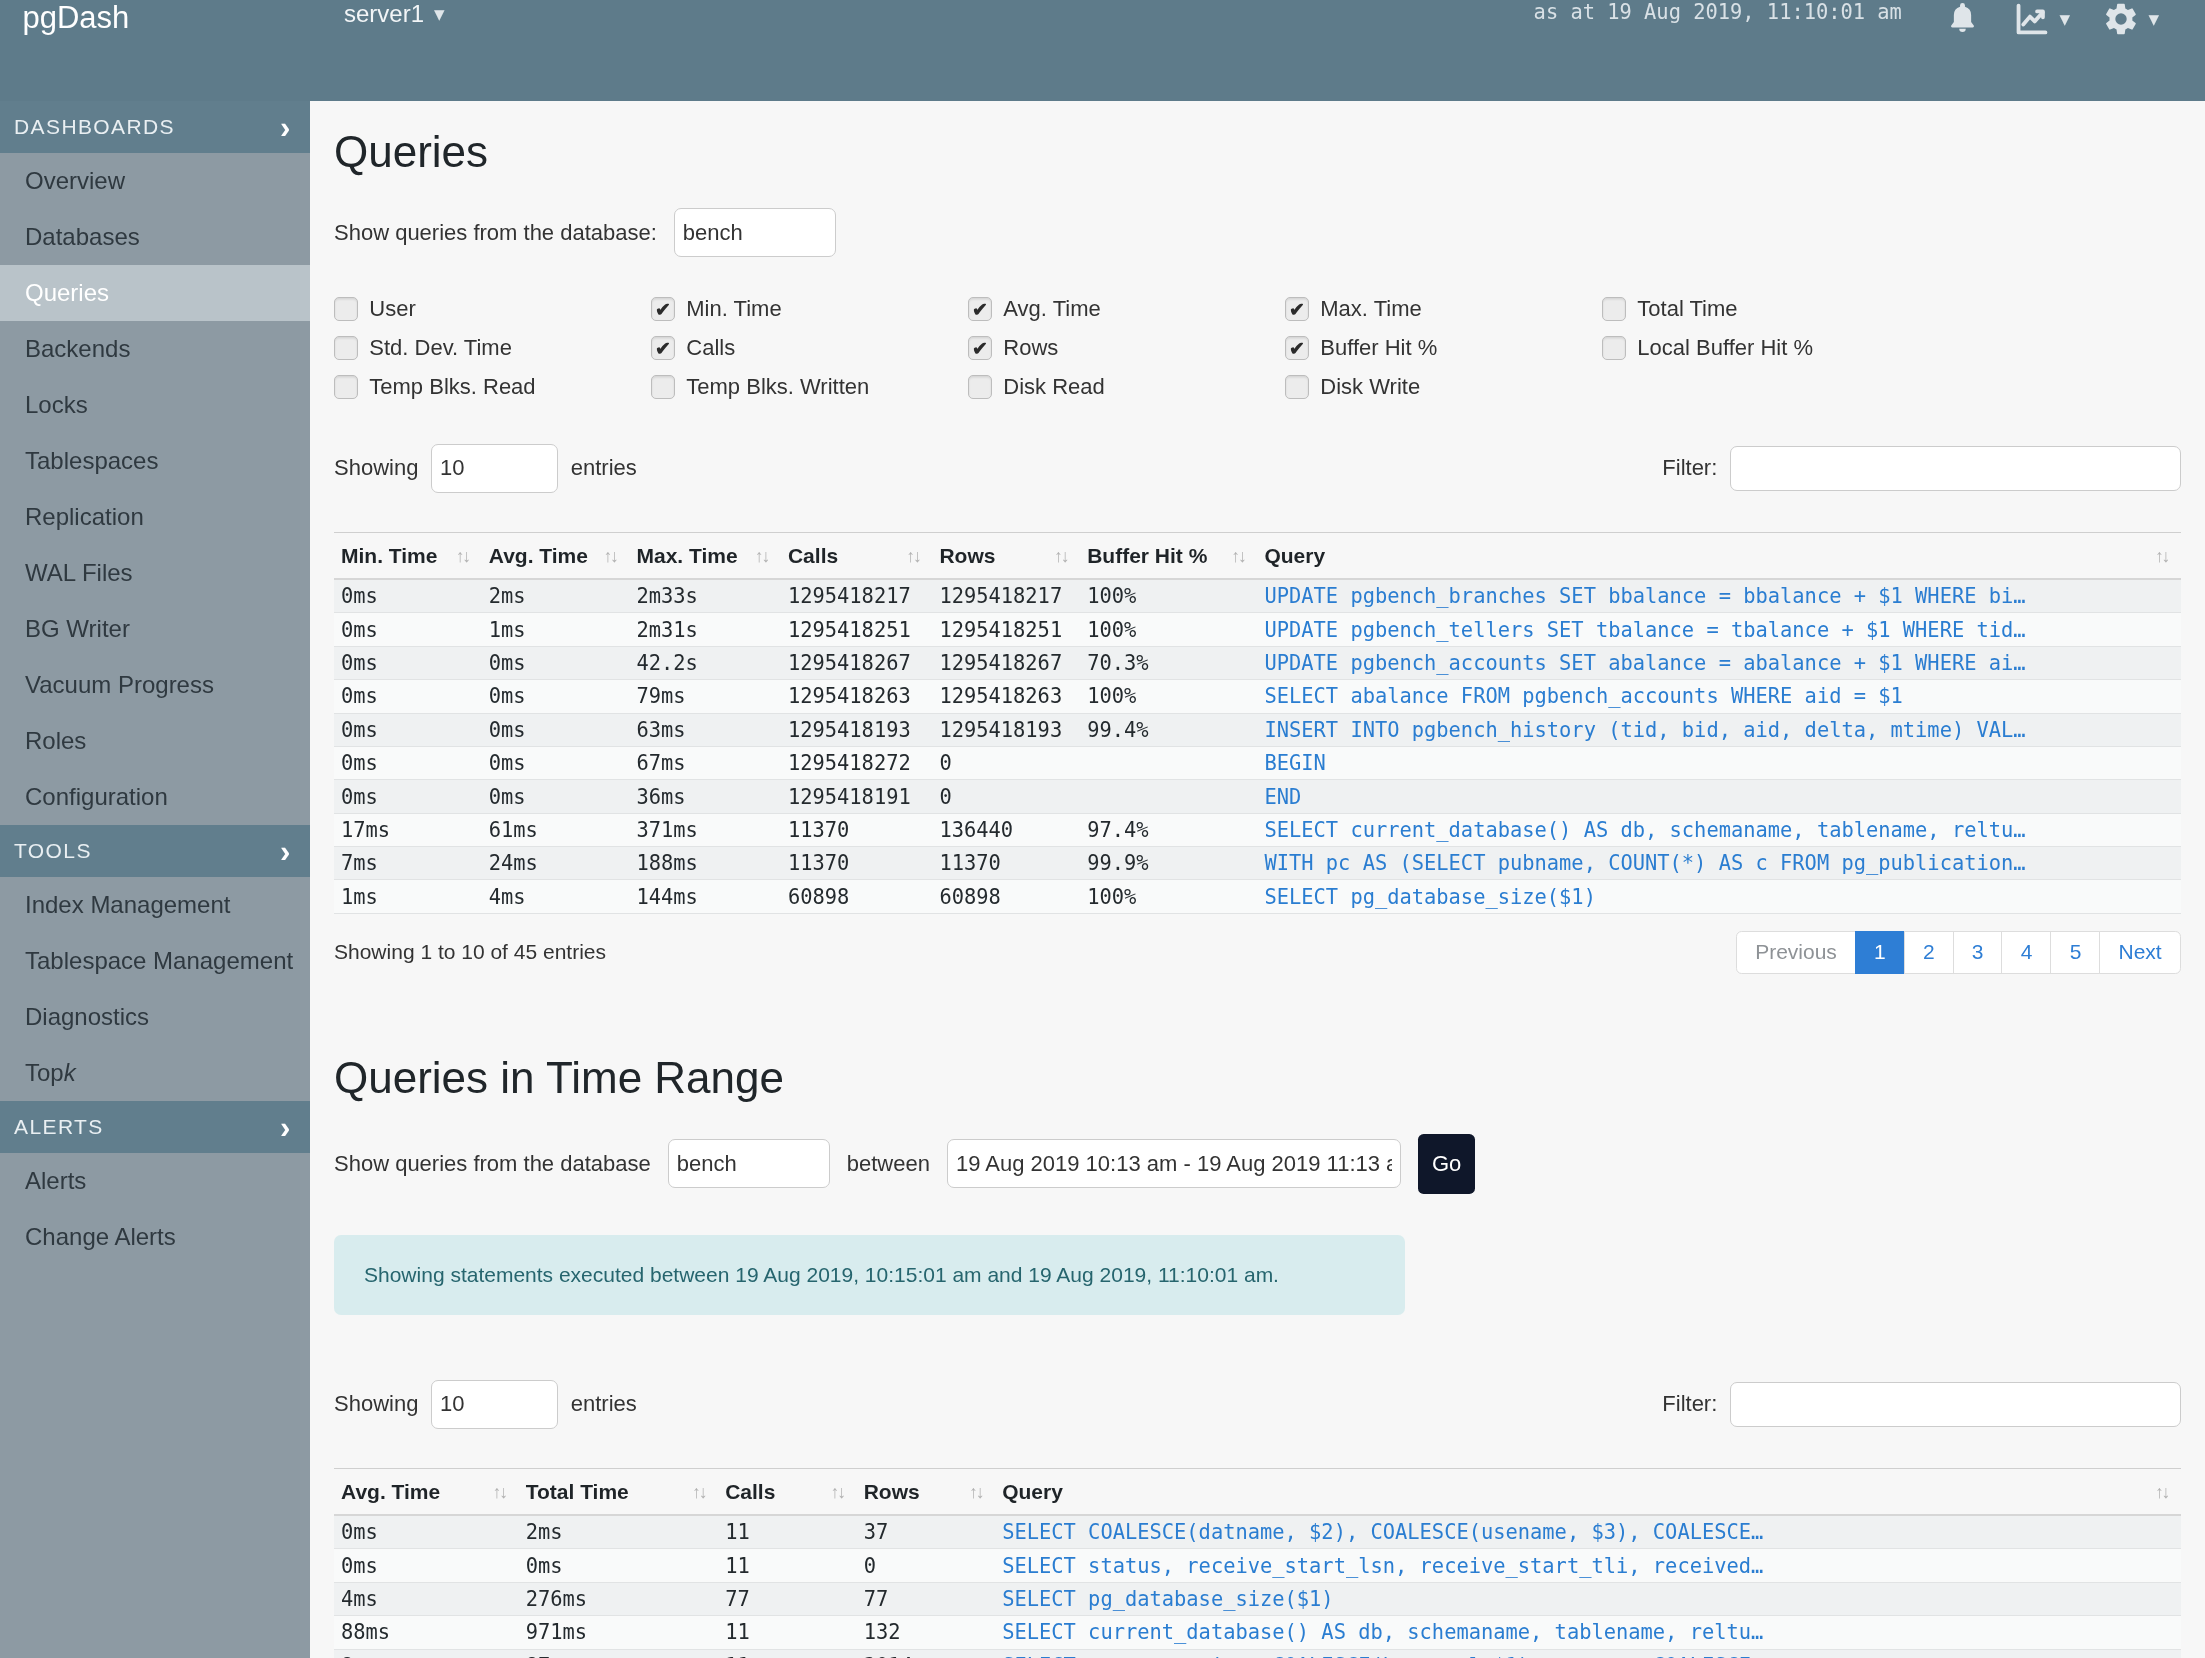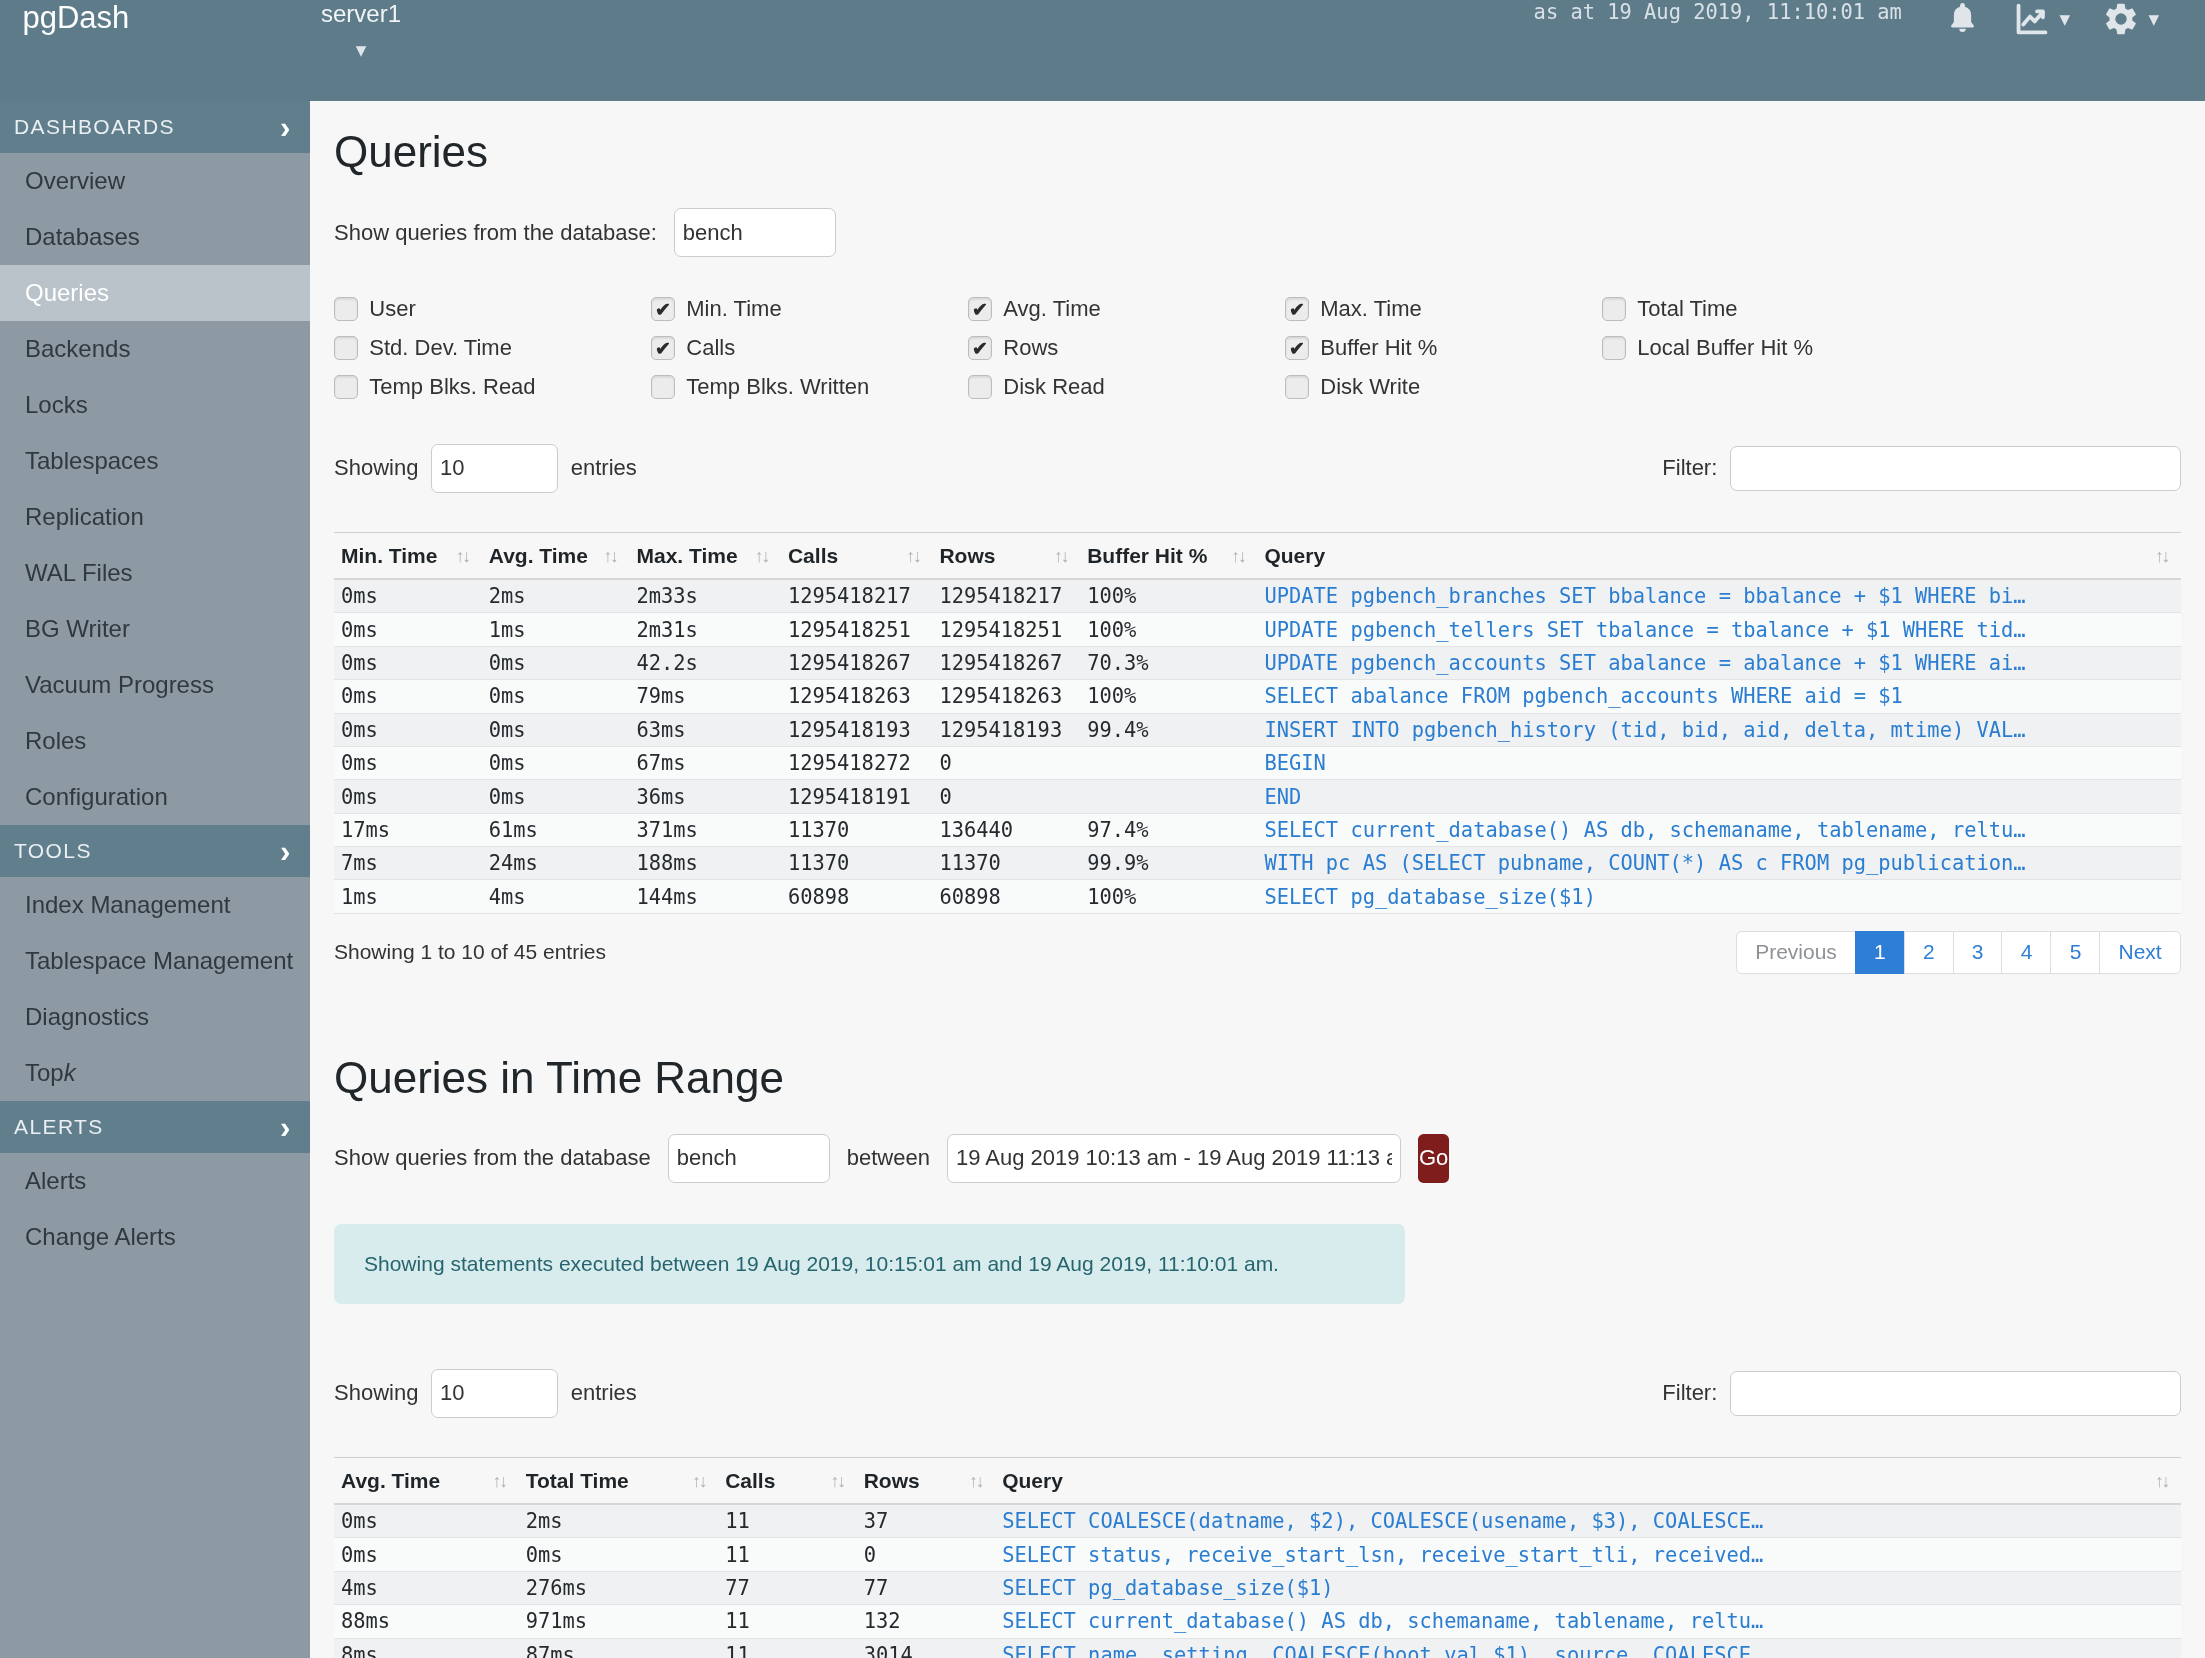--- a/index.html
+++ b/index.html
@@ -9,21 +9,21 @@
     font-family: "Liberation Sans", sans-serif;
     background: #f7f7f7; color: #222;
   }
 
   
   .topbar {
     height: 101px; background: #5e7b8a;
     display: flex; align-items: flex-start;
   }
   .brand { width: 310px; padding-left: 22.5px; color: #fff; font-size: 31px; font-weight: 400; }
-  .server-select { margin-left: 11px; color: #f2f5f7; font-size: 24px; display: flex; align-items: center; gap: 10px; cursor: pointer; flex-direction: column; }
+  .server-select { margin-left: 34px; color: #f2f5f7; font-size: 24px; display: flex; align-items: center; gap: 10px; cursor: pointer; }
   .caret { color: #dfe5e9; font-size: 21px; }
   .topbar-spacer { flex: 1; }
   .timestamp { color: #d9e1e6; font-family: "DejaVu Sans Mono", monospace; font-size: 20.4px; margin-right: 42px; }
   .tb-icon { display: flex; align-items: center; margin-right: 32px; cursor: pointer; }
   .tb-icon svg { display: block; }
   .tb-icon .caret { margin-left: 8.5px; }
   .topbar .pad-right { width: 14px; }
 
   
   .layout { display: flex; height: 1579px; }
@@ -102,21 +102,21 @@
     font-size: 21px; padding: 8.5px 18.3px; margin-left: -1.4px; cursor: pointer;
   }
   .page.prev { color: #8e9296; border-radius: 5.6px 0 0 5.6px; margin-left: 16px; }
   .page.next { border-radius: 0 5.6px 5.6px 0; }
   .page.active { background: #2e7ed5; border-color: #2e7ed5; color: #fff; }
 
   
   .section-2 { margin-top: 79px; }
   .range-input { width: 454px; }
   .go-btn {
-    height: 49px; padding: 0 1px; background: #7f1d1d; color: #fff;
+    height: 60px; padding: 0 14px; background: #0f172a; color: #fff;
     border: none; border-radius: 5.6px; font-size: 22px; cursor: pointer;
     font-family: "Liberation Sans", sans-serif;
   }
   .alert-info {
     margin-top: 41px; width: 58%; background: #d8ecee; border-radius: 7px;
     padding: 28px 30px; font-size: 21px; color: #26656e;
   }
   .mt-lg { margin-top: 65px; }
 </style>
 </head>

